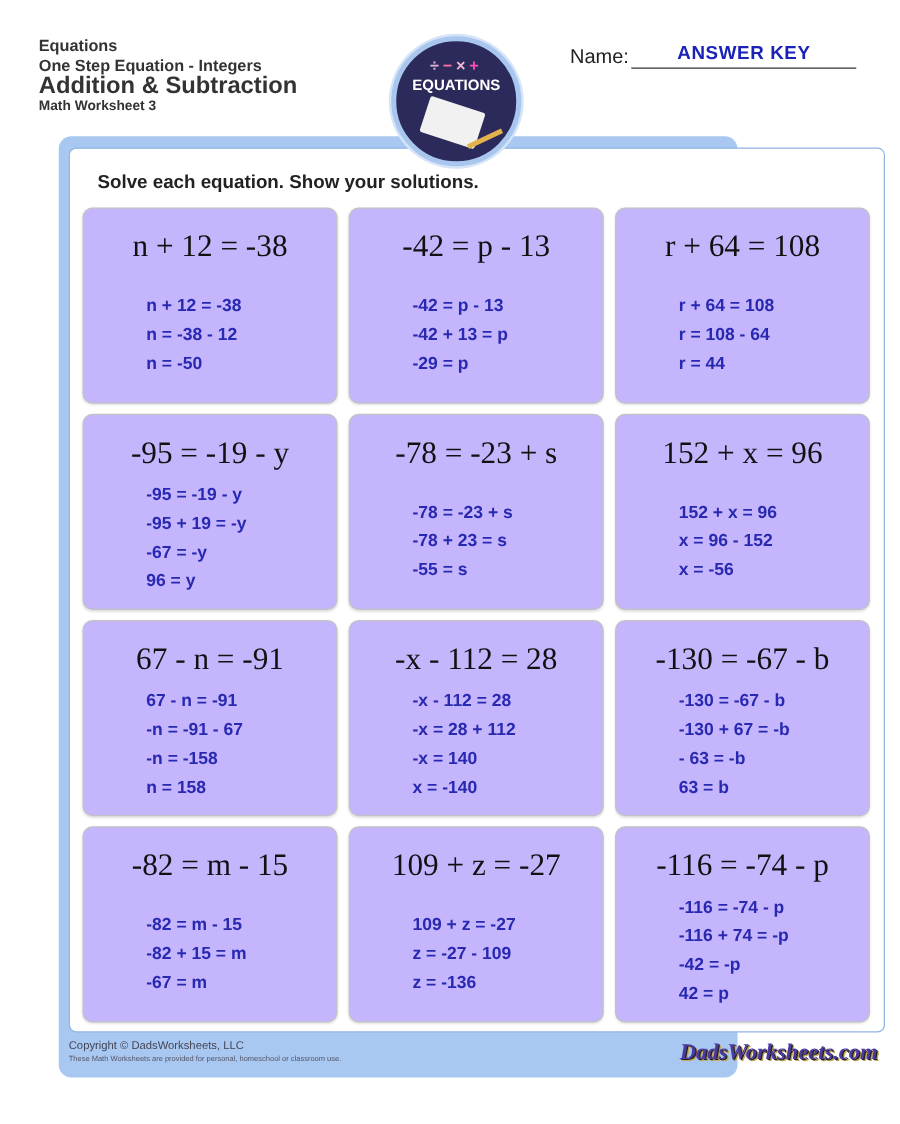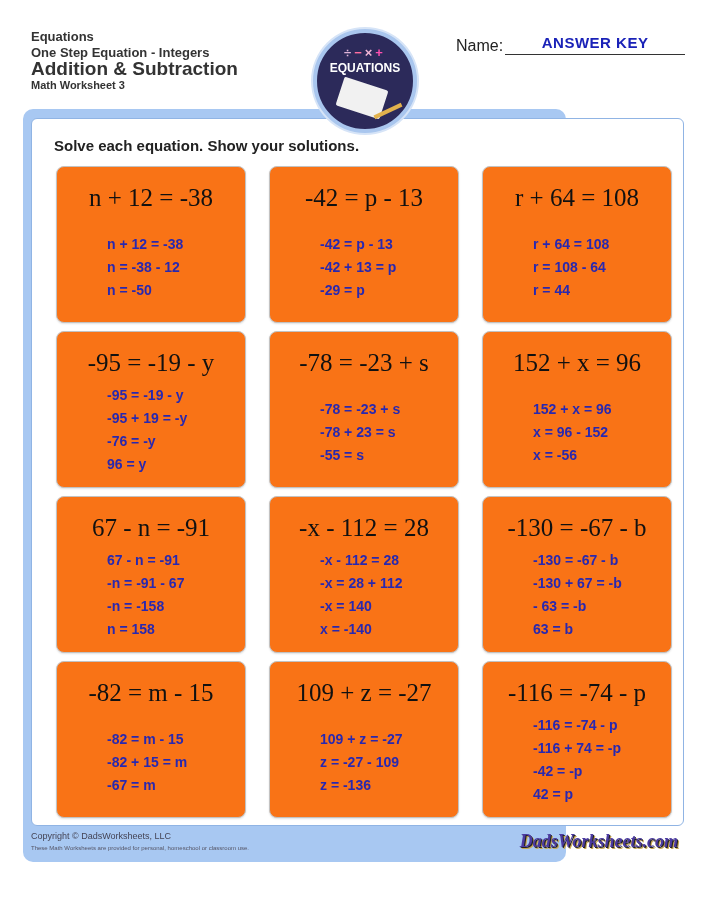--- a/index.html
+++ b/index.html
@@ -15,25 +15,25 @@
   .name-value { color:#1a22b8; font-weight:bold; font-size:15px; letter-spacing:0.5px; }
   .logo { position:absolute; left:313px; top:29px; width:96px; height:96px; border-radius:50%; background:#2c2a5a; border:4px solid #a9c6ee; box-shadow:0 0 0 2px #d6e4f7; z-index:3; overflow:hidden; }
   .logo .ops { position:absolute; top:12px; width:100%; text-align:center; font-size:13px; font-weight:bold; letter-spacing:3px; }
   .logo .ops span:nth-child(1){ color:#e0b5d9; }
   .logo .ops span:nth-child(2){ color:#ff6fa0; }
   .logo .ops span:nth-child(3){ color:#f2b7d7; }
   .logo .ops span:nth-child(4){ color:#ff4fb0; }
   .logo .word { position:absolute; top:28px; width:100%; text-align:center; color:#fff; font-weight:bold; font-size:12px; }
   .logo .paper { position:absolute; left:22px; top:50px; width:46px; height:30px; background:#f1f1f1; transform:rotate(18deg); border-radius:2px; }
   .logo .pencil { position:absolute; left:56px; top:76px; width:30px; height:4px; background:#e2b24d; transform:rotate(-25deg); }
-  .frame { position:absolute; left:23px; top:109px; width:543px; height:753px; background:#a8c8f2; border-radius:10px; }
+  .frame { position:absolute; left:47px; top:109px; width:543px; height:753px; background:#a8c8f2; border-radius:10px; }
   .inner { position:absolute; left:8px; top:9px; width:651px; height:706px; background:#fff; border:1px solid #90b4e4; border-radius:6px; }
   .instr { position:absolute; left:22px; top:18px; font-size:15px; font-weight:bold; color:#222; }
   .grid { position:absolute; left:10px; top:47px; display:grid; grid-template-columns:repeat(3, 204px); grid-auto-rows:157px; column-gap:9px; row-gap:8px; }
-  .card { border:1.5px solid #c2c2c2; border-radius:8px; background:#f97316; box-shadow:0 1px 2px rgba(0,0,0,0.12); position:relative;margin-left:14px; }
+  .card { border:1.5px solid #c2c2c2; border-radius:8px; background:#c4b5fd; box-shadow:0 1px 2px rgba(0,0,0,0.12); position:relative; }
   .card .q { text-align:center; font-family:"Liberation Serif", serif; font-size:25px; color:#111; margin-top:17px; }
   .card .sol { position:absolute; left:52px; top:66px; font-weight:bold; font-size:14px; color:#2828b0; line-height:23px; }
   .card.s4 .sol { top:52px; }
   .card.col1 .sol { left:50px; }
   .card.col2 .sol { left:50px; }
   .card.col3 .sol { left:50px; }
   .footer { position:absolute; left:8px; top:718px; width:651px; height:32px; }
   .foot-copy { position:absolute; left:0; top:4px; font-size:9px; color:#445; }
   .foot-note { position:absolute; left:0; top:18px; font-size:6px; color:#556; }
   .foot-logo { position:absolute; right:4px; top:4px; font-family:Liberation Serif, serif; font-style:italic; font-weight:bold; font-size:18px; color:#4b3aa0; text-shadow:1px 1px 0 #222, 2px 2px 0 #c9a650;margin-left:36px; }
@@ -91,21 +91,21 @@
             <div>r = 108 - 64</div>
             <div>r = 44</div>
         </div>
       </div>
 
       <div class="card col1 s4">
         <div class="q">-95 = -19 - y</div>
         <div class="sol">
           <div>-95 = -19 - y</div>
             <div>-95 + 19 = -y</div>
-            <div>-76 = -y</div>
+            <div>-67 = -y</div>
             <div>96 = y</div>
         </div>
       </div>
       <div class="card col2">
         <div class="q">-78 = -23 + s</div>
         <div class="sol">
           <div>-78 = -23 + s</div>
             <div>-78 + 23 = s</div>
             <div>-55 = s</div>
         </div>

